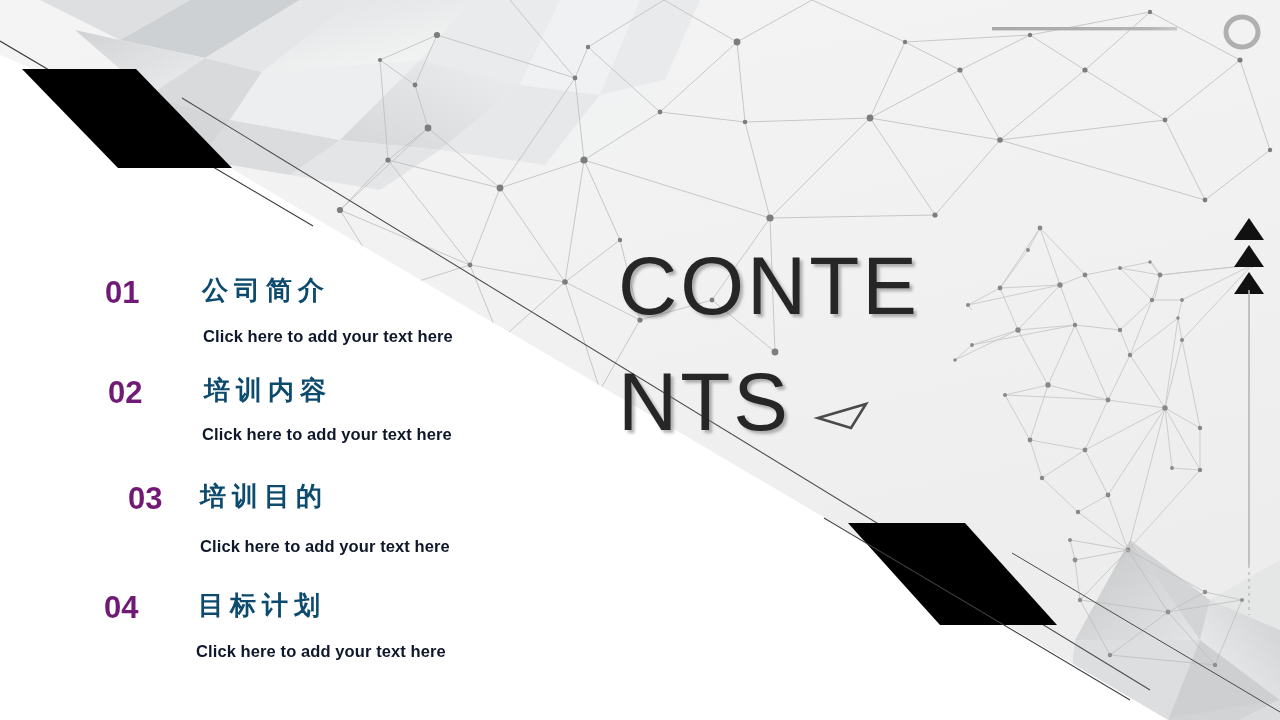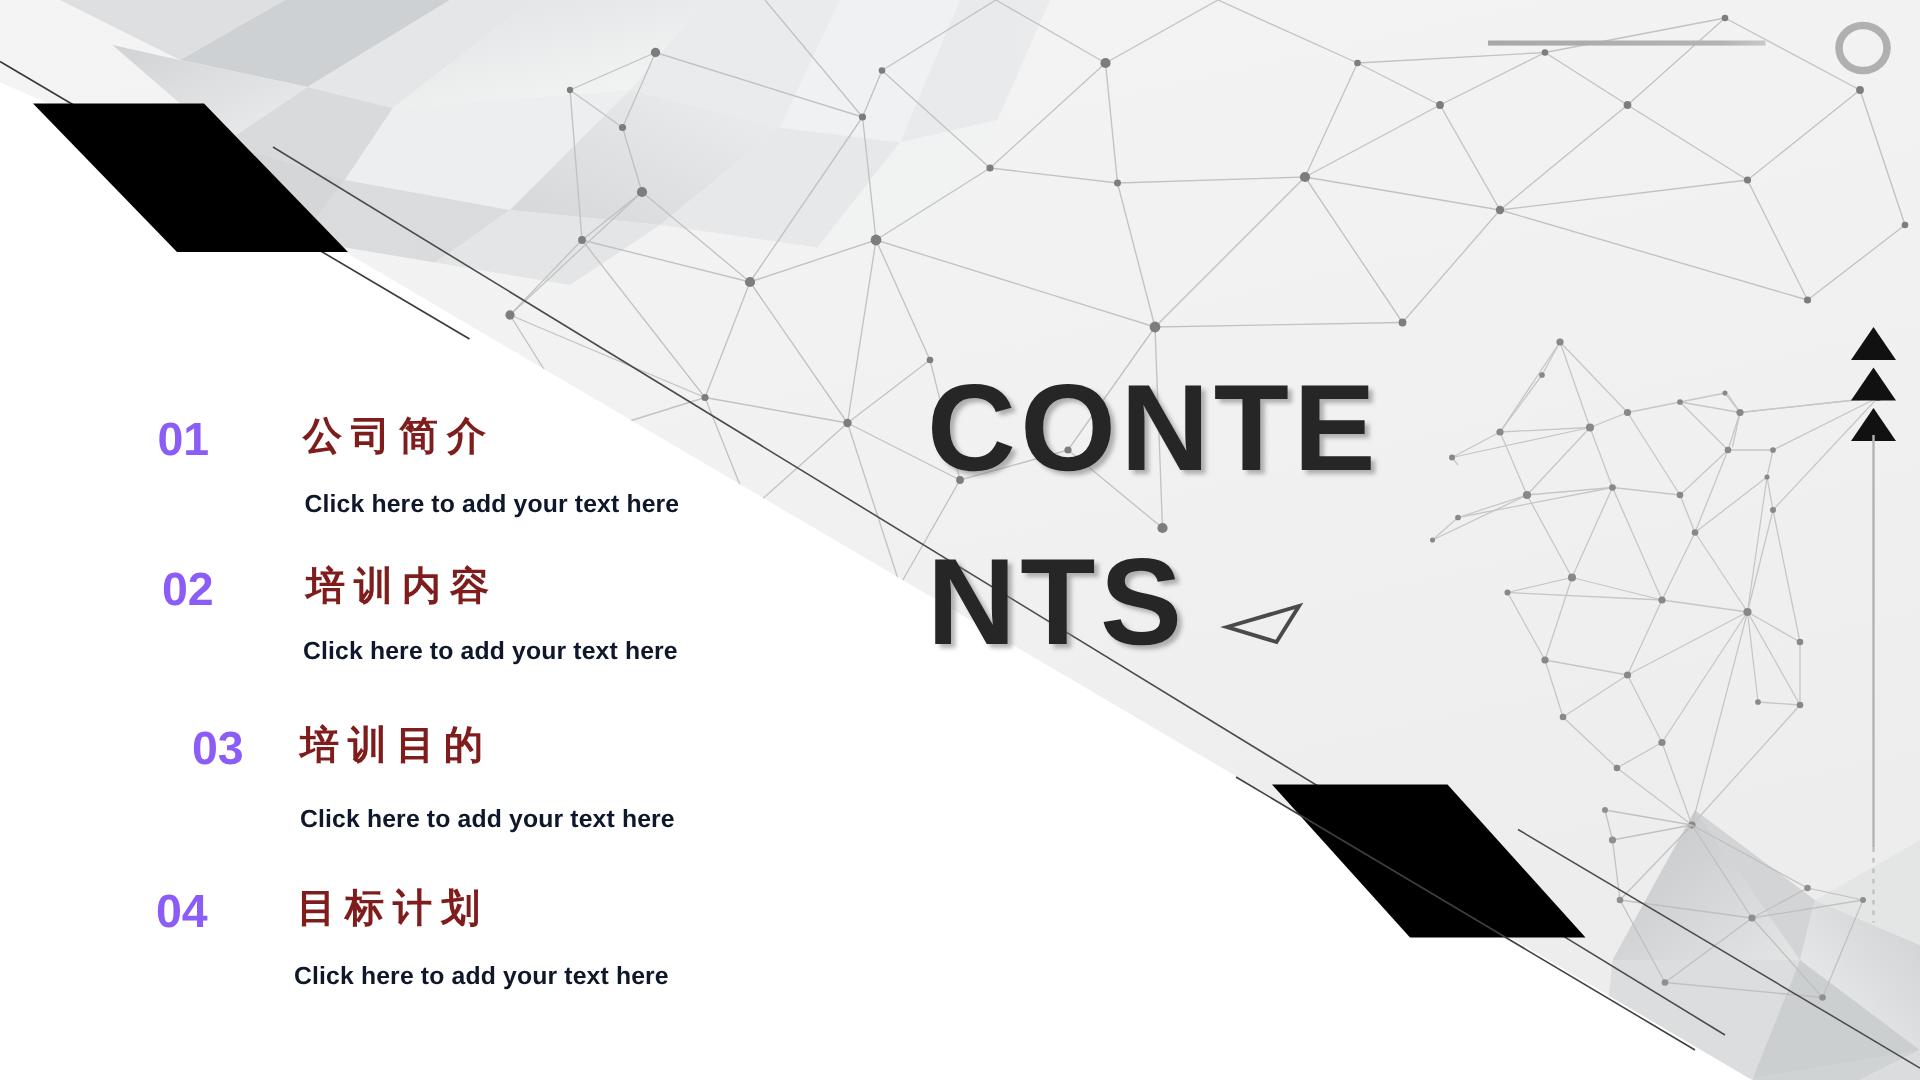--- a/index.html
+++ b/index.html
@@ -26,21 +26,21 @@
 
   
   #contents-title {
     position: absolute;
     left: 618px;
     top: 228px;
     width: 345px;
     font-size: 82px;
     line-height: 116px;
     letter-spacing: 3px;
-    font-weight: 700;
+    font-weight: 400;
     color: #262626;
     text-shadow: 3px 3px 3px rgba(120,120,120,0.55);
     white-space: normal;
     word-break: break-all;
   }
 
   
   #agenda {
     position: absolute;
     left: 0;
@@ -50,29 +50,29 @@
   .agenda-item {
     position: absolute;
     left: 0;
     width: 560px;
     height: 104px;
   }
   .agenda-num {
     position: absolute;
     font-size: 31px;
     font-weight: bold;
-    color: #8b5cf6;
+    color: #701a75;
     letter-spacing: 0px;
     top: 0;
   }
   .agenda-title {
     position: absolute;
     font-size: 26px;
     font-weight: bold;
-    color: #7f1d1d;
+    color: #0c4a6e;
     letter-spacing: 6px;
     top: -2px;
     white-space: nowrap;
   }
   .agenda-sub {
     position: absolute;
     font-size: 16.5px;
     font-weight: bold;
     color: #0f172a;
     letter-spacing: 0.1px;

